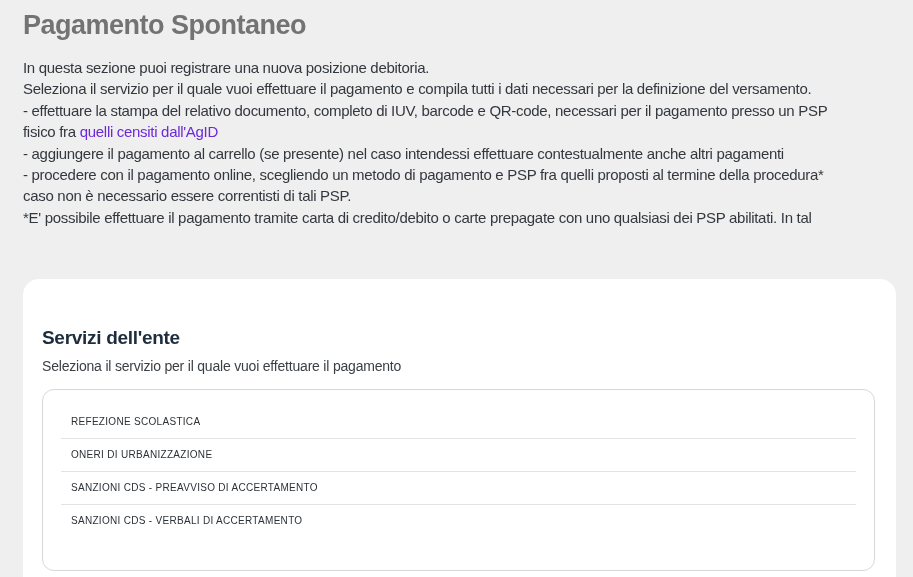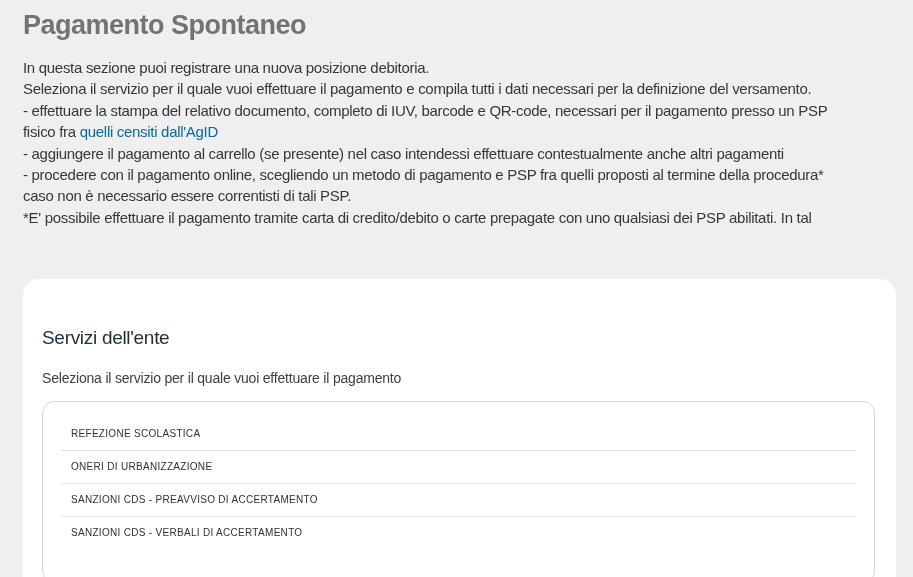--- a/index.html
+++ b/index.html
@@ -19,41 +19,41 @@
     color: #737373;
     margin-bottom: 6px;
   }
 
   .intro { color: #33383e; font-size: 15px; letter-spacing: -0.3px; margin-top: 17px; }
   .intro .line {
     line-height: 21.4px;
     white-space: nowrap;
   }
   .intro a.agid-link {
-    color: #0369a1;
+    color: #6d28d9;
     text-decoration: none;
     cursor: pointer;
   }
 
   .services-card {
     margin-top: 51px;
     margin-right: 17px;
     width: 873px;
     min-height: 320px;
     background: #ffffff;
     border-radius: 16px;
     padding: 48px 20px 40px 19px;
   }
   .services-heading {
     font-size: 19px;
-    font-weight: normal;
+    font-weight: bold;
     line-height: 22px;
     letter-spacing: -0.3px;
     color: #1d2d3e;
-    margin-bottom: 20px;
+    margin-bottom: 8px;
   }
   .services-subheading {
     font-size: 14px;
     line-height: 18px;
     letter-spacing: -0.2px;
     color: #3a3f44;
     margin-bottom: 14px;
   }
 
   .services-list {

